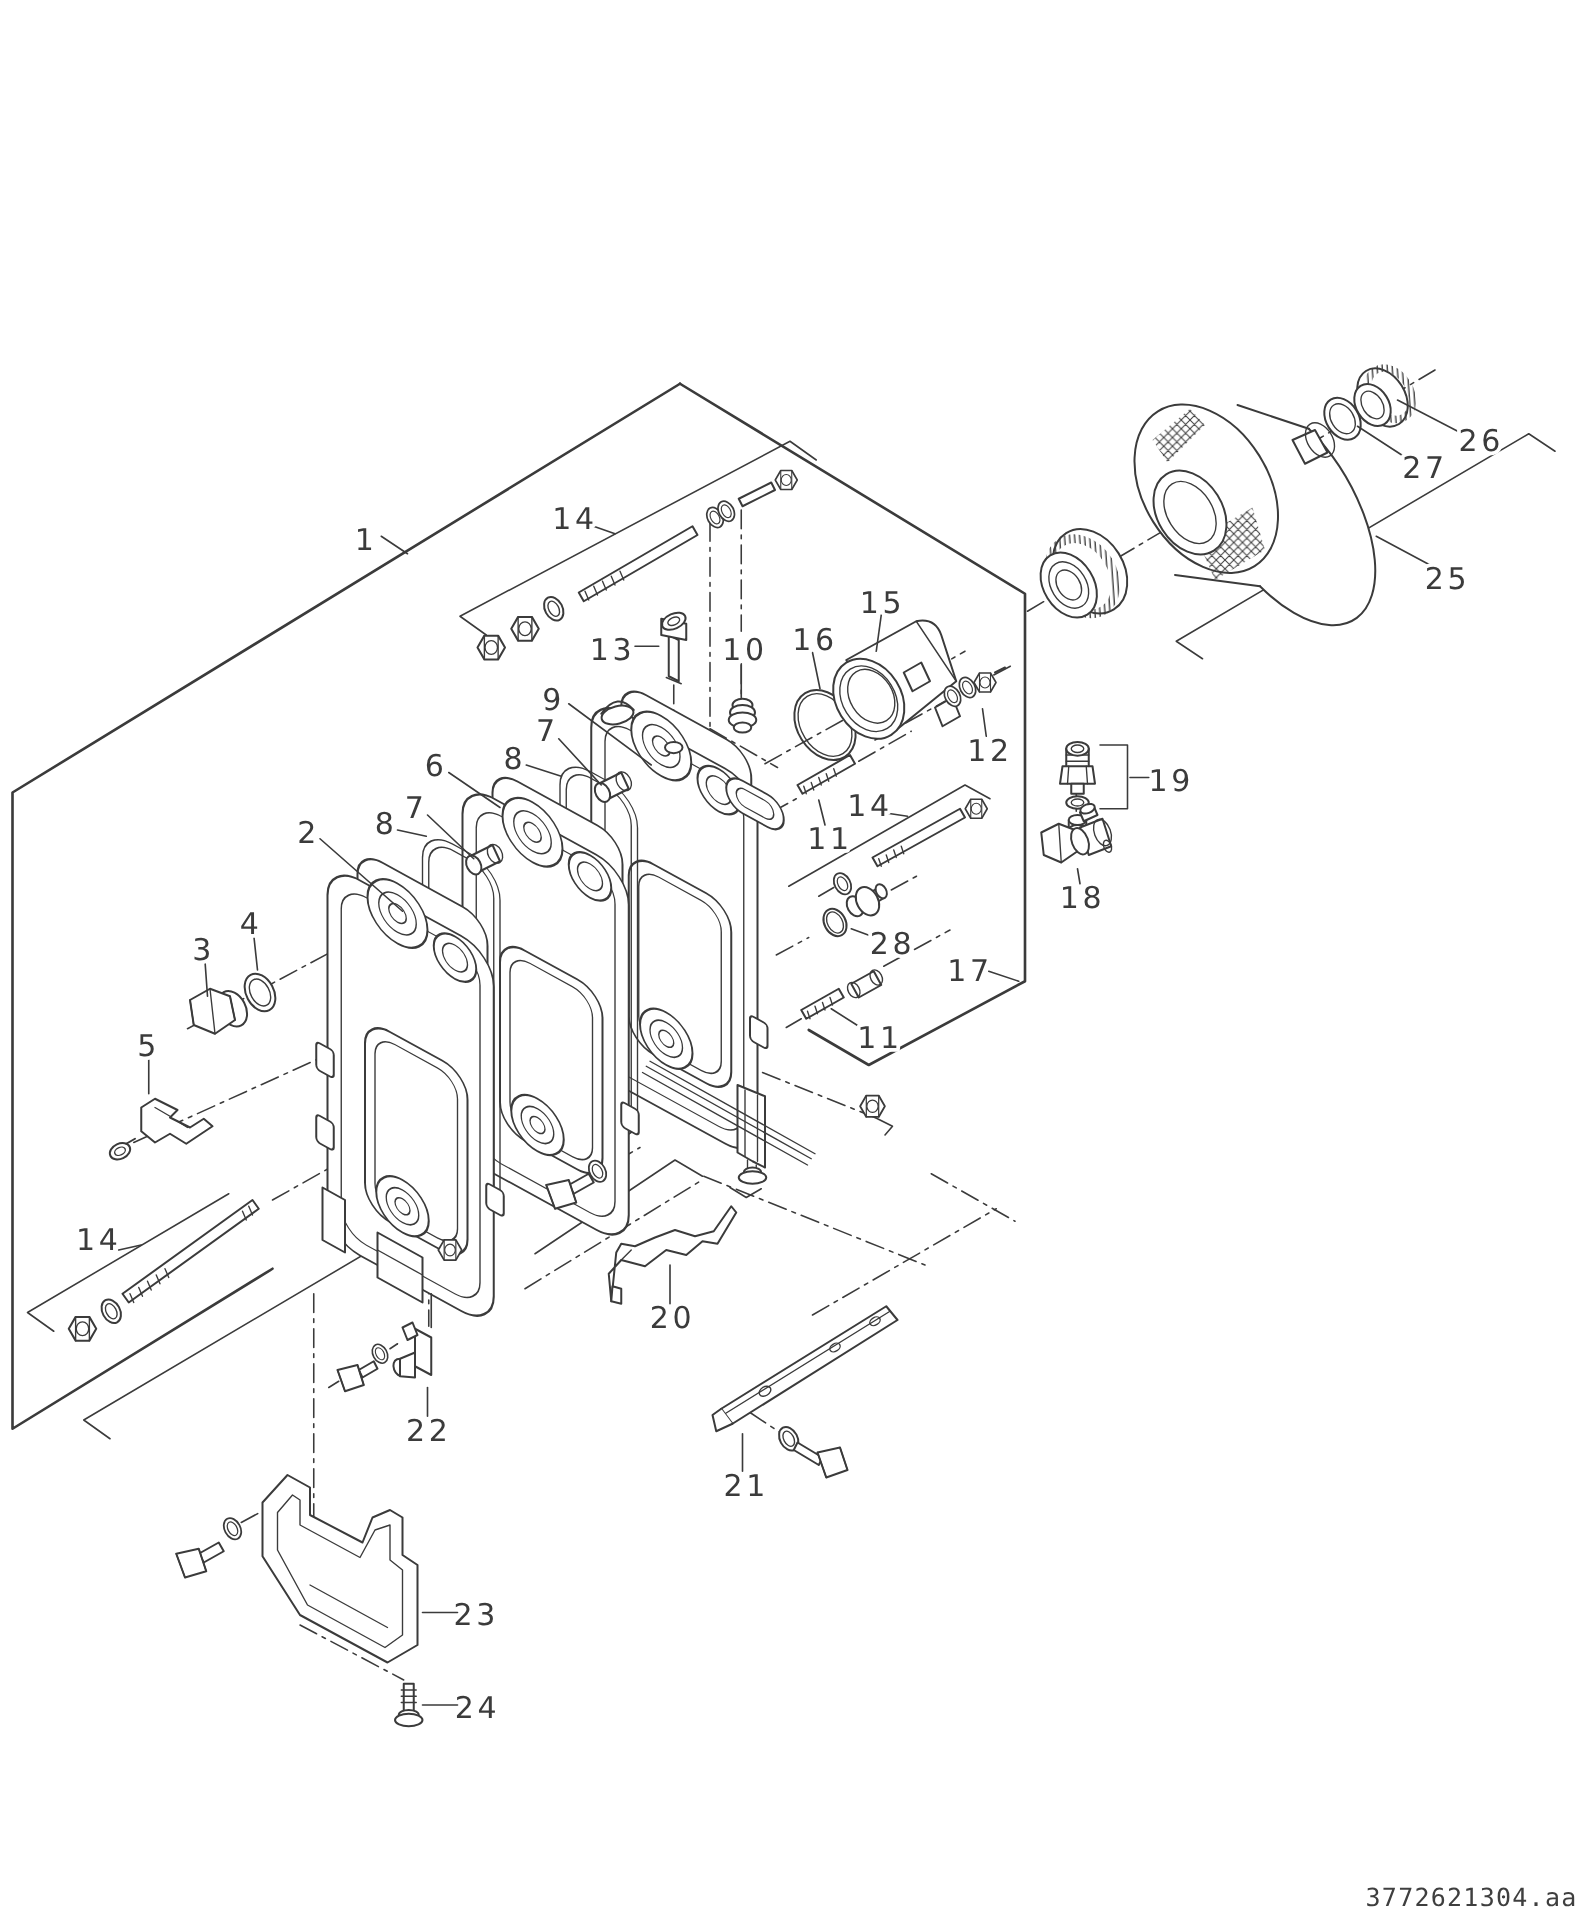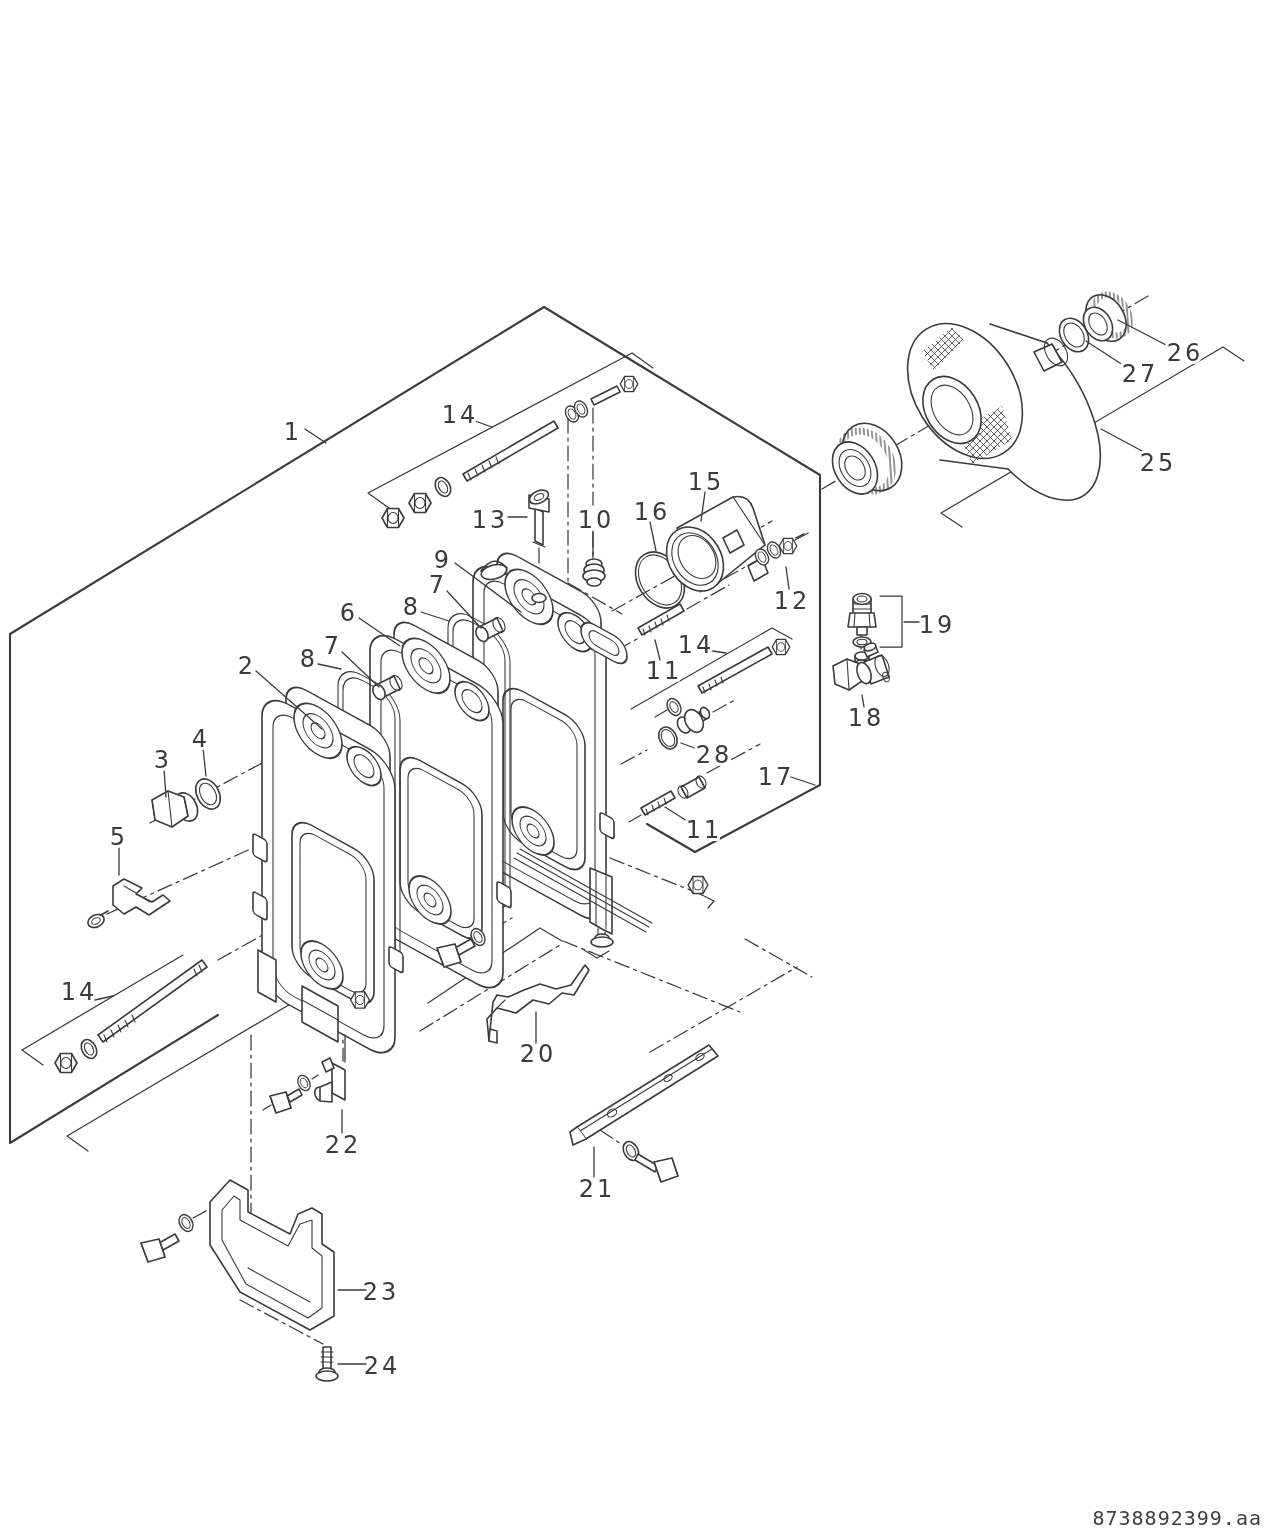--- a/index.html
+++ b/index.html
@@ -451,14 +451,14 @@
         <text x="1158" y="471" class="callout">25</text>
         <polyline points="1170,347 1118,320" class="leader"></polyline>
         <text x="1185" y="361" class="callout">26</text>
         <polyline points="1126,367 1086,341" class="leader"></polyline>
         <text x="1140" y="382" class="callout">27</text>
         <polyline points="700,750 681,743" class="leader"></polyline>
         <text x="714" y="763" class="callout">28</text>
       </g>
 </svg>
 
-<div class="docnum">8738892399.aa</div>
+<div class="docnum">3772621304.aa</div>
 </div>
 
 </body></html>

